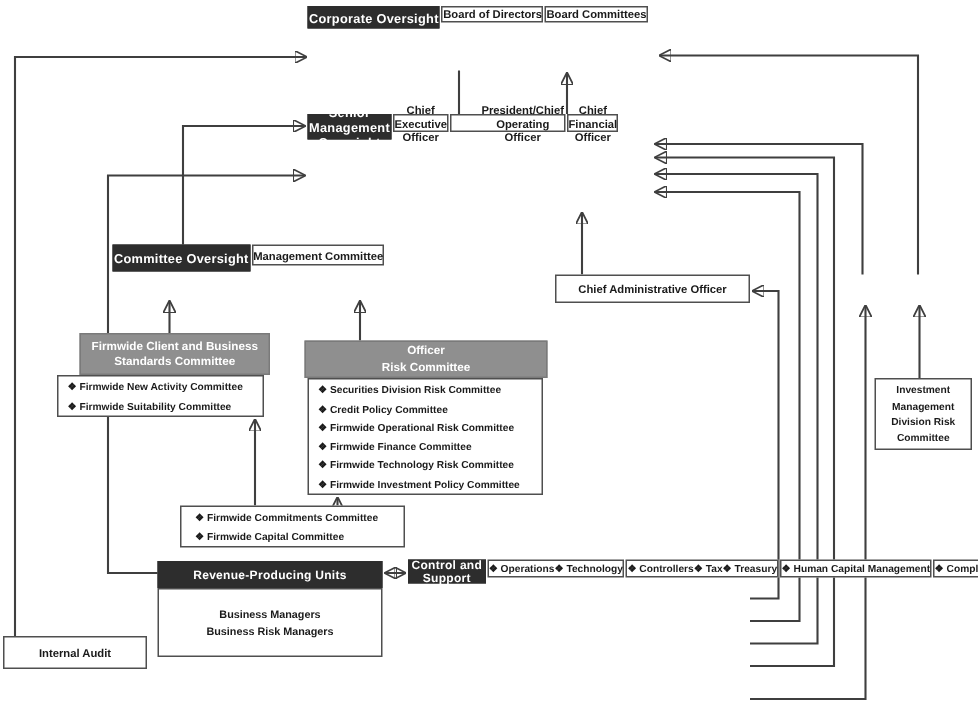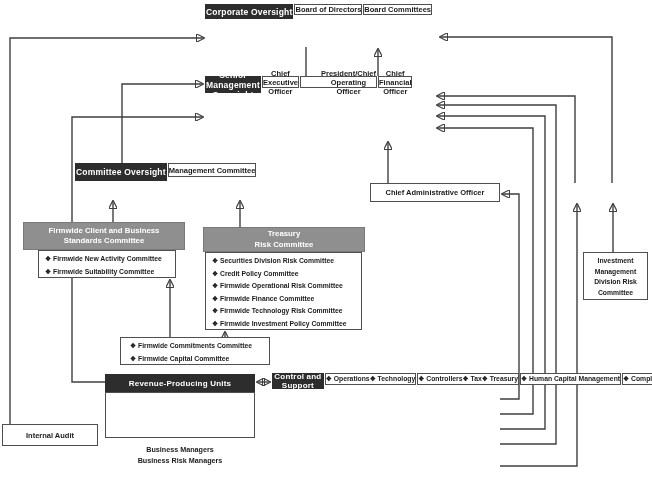--- a/index.html
+++ b/index.html
@@ -73,50 +73,50 @@
   </div>
 
   <div class="box stack" style="left:75px;top:163px;width:191px;">
     <div class="hdr-dark" style="height:18px;">Committee Oversight</div>
     <div class="row" style="height:14px;">Management Committee</div>
   </div>
 
   <div class="box plain" style="left:370px;top:183px;width:130px;height:19px;">Chief Administrative Officer</div>
 
 
-  <div class="box hdr-gray two-line" style="left:23px;top:222px;width:162px;height:28px;">
+  <div class="box hdr-gray two-line" style="left:53px;top:222px;width:127px;height:28px;">
     <span>Firmwide Client and Business</span>
     <span>Standards Committee</span>
   </div>
   <div class="box items" style="left:38px;top:250px;width:138px;height:28px;">
     <span class="item">❖ Firmwide New Activity Committee</span>
     <span class="item">❖ Firmwide Suitability Committee</span>
   </div>
 
   <div class="box hdr-gray two-line" style="left:203px;top:227px;width:162px;height:25px;">
-    <span>Treasury</span>
+    <span>Officer</span>
     <span>Risk Committee</span>
   </div>
   <div class="box items" style="left:205px;top:252px;width:157px;height:78px;">
     <span class="item">❖ Securities Division Risk Committee</span>
     <span class="item">❖ Credit Policy Committee</span>
     <span class="item">❖ Firmwide Operational Risk Committee</span>
     <span class="item">❖ Firmwide Finance Committee</span>
     <span class="item">❖ Firmwide Technology Risk Committee</span>
     <span class="item">❖ Firmwide Investment Policy Committee</span>
   </div>
 
   <div class="box items" style="left:120px;top:337px;width:150px;height:28px;padding-left:9px;">
     <span class="item">❖ Firmwide Commitments Committee</span>
     <span class="item">❖ Firmwide Capital Committee</span>
   </div>
 
   <div class="box hdr-dark" style="left:105px;top:374px;width:150px;height:18px;font-size:8px;">Revenue-Producing Units</div>
   <div class="box center-lines" style="left:105px;top:392px;width:150px;height:46px;font-size:7.2px;line-height:11px;padding-top:11px;">
-    <span style="display:block;margin-top:40px;">Business Managers</span>
+    <span style="display:block;">Business Managers</span>
     <span style="display:block;">Business Risk Managers</span>
   </div>
 
   <div class="box stack" style="left:272px;top:373px;width:228px;">
     <div class="hdr-dark" style="height:16px;font-size:8px;">Independent Control and Support Functions</div>
     <div class="row ic-row" style="height:12px;">
       <span>❖ Operations</span>
       <span>❖ Technology</span>
     </div>
     <div class="row ic-row" style="height:12px;">

